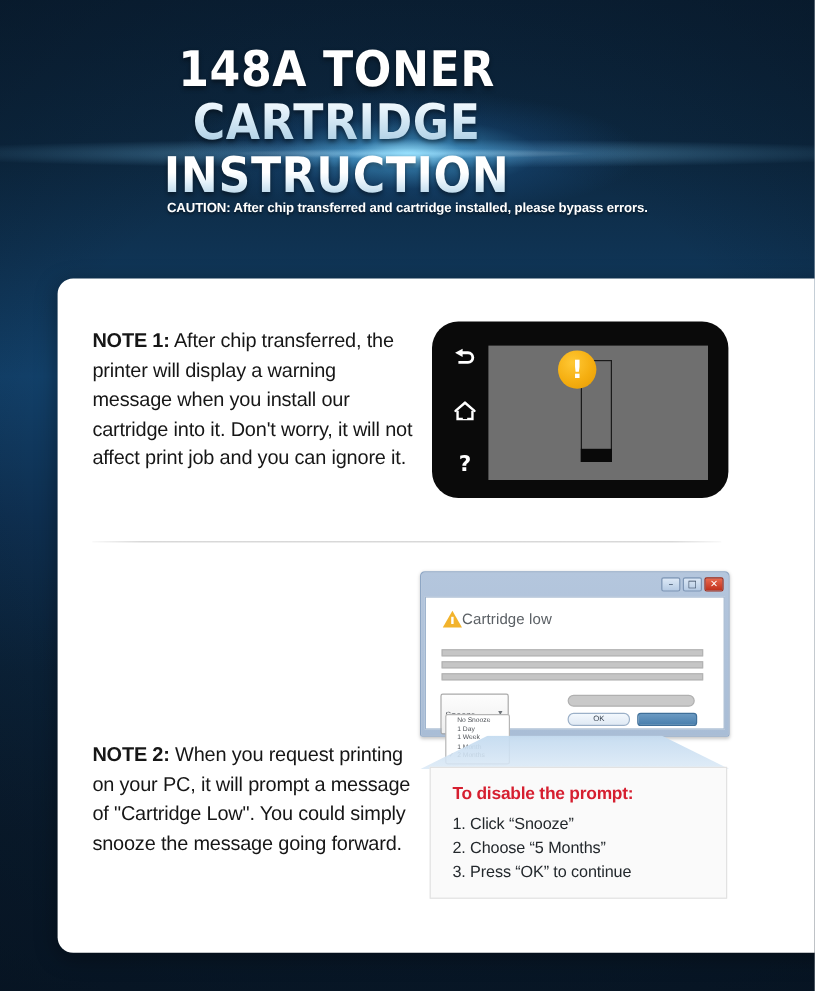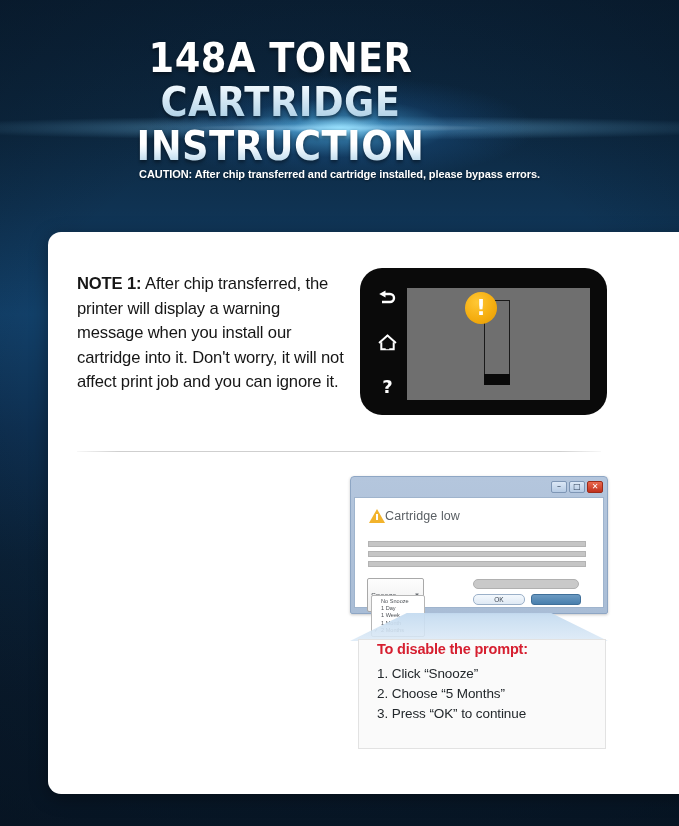--- a/index.html
+++ b/index.html
@@ -356,21 +356,21 @@
 
   
   .redbox {
     position: absolute;
     left: 310px;
     top: 407px;
     width: 248px;
     height: 110px;
     background: #fafafa;
     border: 1px solid #e2e2e2;
-    padding: 1px 18px;
+    padding: 14px 18px;
   }
   .redbox-title {
     color: #d61f30;
     font-weight: bold;
     font-size: 14.5px;
     letter-spacing: -0.2px;
     margin-bottom: 7px;
   }
   .redbox-list {
     list-style: none;
@@ -432,20 +432,23 @@
         </span>
       </div>
       <div class="printer-screen">
         <div class="toner">
           <div class="toner-fill"></div>
         </div>
         <div class="warn-badge">!</div>
       </div>
     </div>
 
+    <div class="note-text" id="note2-text">
+      <b>NOTE 2:</b><span> When you request printing on your PC, it will prompt a message of "Cartridge Low". You could simply snooze the message going forward.</span>
+    </div>
 
     <div class="dialog">
       <div class="dialog-titlebar">
         <div class="win-btns">
           <div class="win-btn min">–</div>
           <div class="win-btn max">□</div>
           <div class="win-btn close">✕</div>
         </div>
       </div>
       <div class="dialog-body">

